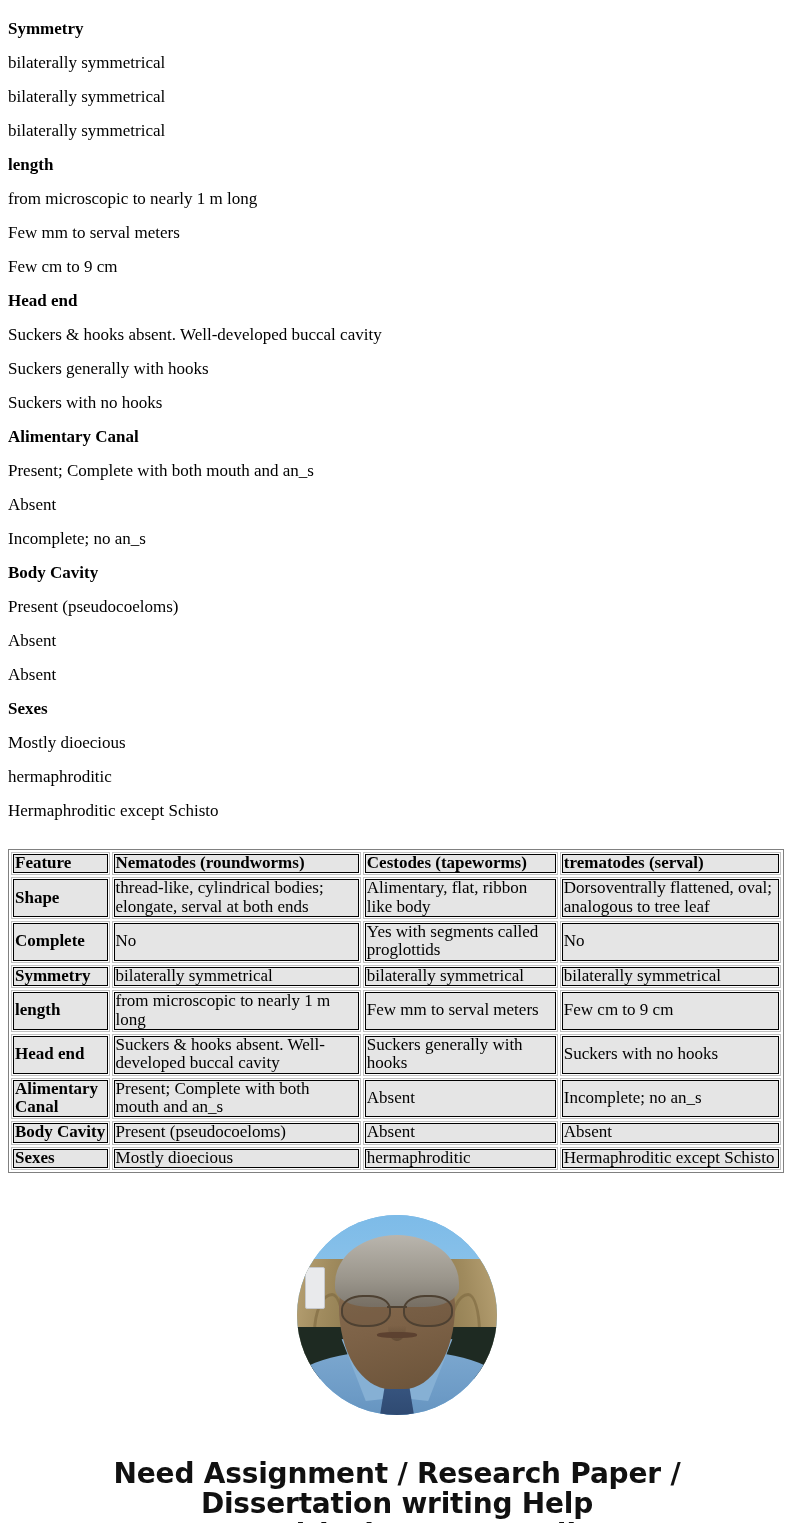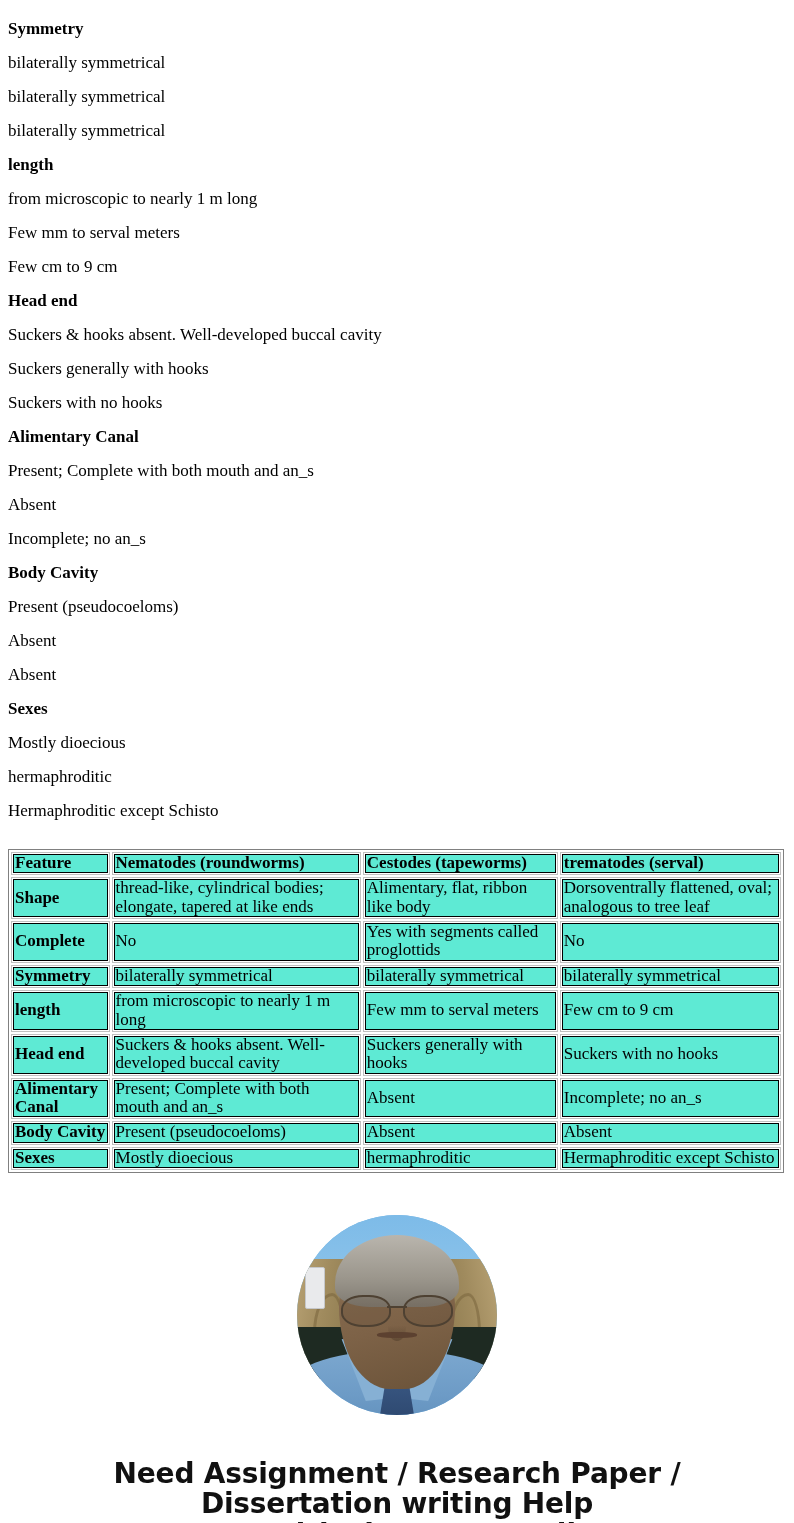--- a/index.html
+++ b/index.html
@@ -53,21 +53,21 @@
   }
   table.cmp td, table.cmp th {
     border: 1px solid #c0c0c0;
     box-shadow: inset 0 0 0 1px #ffffff, inset 0 0 0 2px #000000;
     padding: 1px 3px 2px 3px;
     vertical-align: middle;
     text-align: left;
     font-size: 17px;
     line-height: 1.08;
     font-weight: normal;
-    background: #5eead4;
+    background: #e5e5e5;
   }
   table.cmp th {
     font-weight: bold;
   }
   table.cmp td.rowhead {
     font-weight: bold;
   }
   
   table.cmp col.c0 { width: 98px; }
   table.cmp col.c1 { width: 248px; }
@@ -244,21 +244,21 @@
       <tr>
         <th>Feature</th>
         <th>Nematodes (roundworms)</th>
         <th>Cestodes (tapeworms)</th>
         <th>trematodes (serval)</th>
       </tr>
     </thead>
     <tbody id="tbody">
         <tr>
           <td class="rowhead">Shape</td>
-          <td>thread-like, cylindrical bodies; elongate, tapered at like ends</td>
+          <td>thread-like, cylindrical bodies; elongate, serval at both ends</td>
           <td>Alimentary, flat, ribbon like body</td>
           <td>Dorsoventrally flattened, oval; analogous to tree leaf</td>
         </tr>
         <tr>
           <td class="rowhead">Complete</td>
           <td>No</td>
           <td>Yes with segments called proglottids</td>
           <td>No</td>
         </tr>
         <tr>

